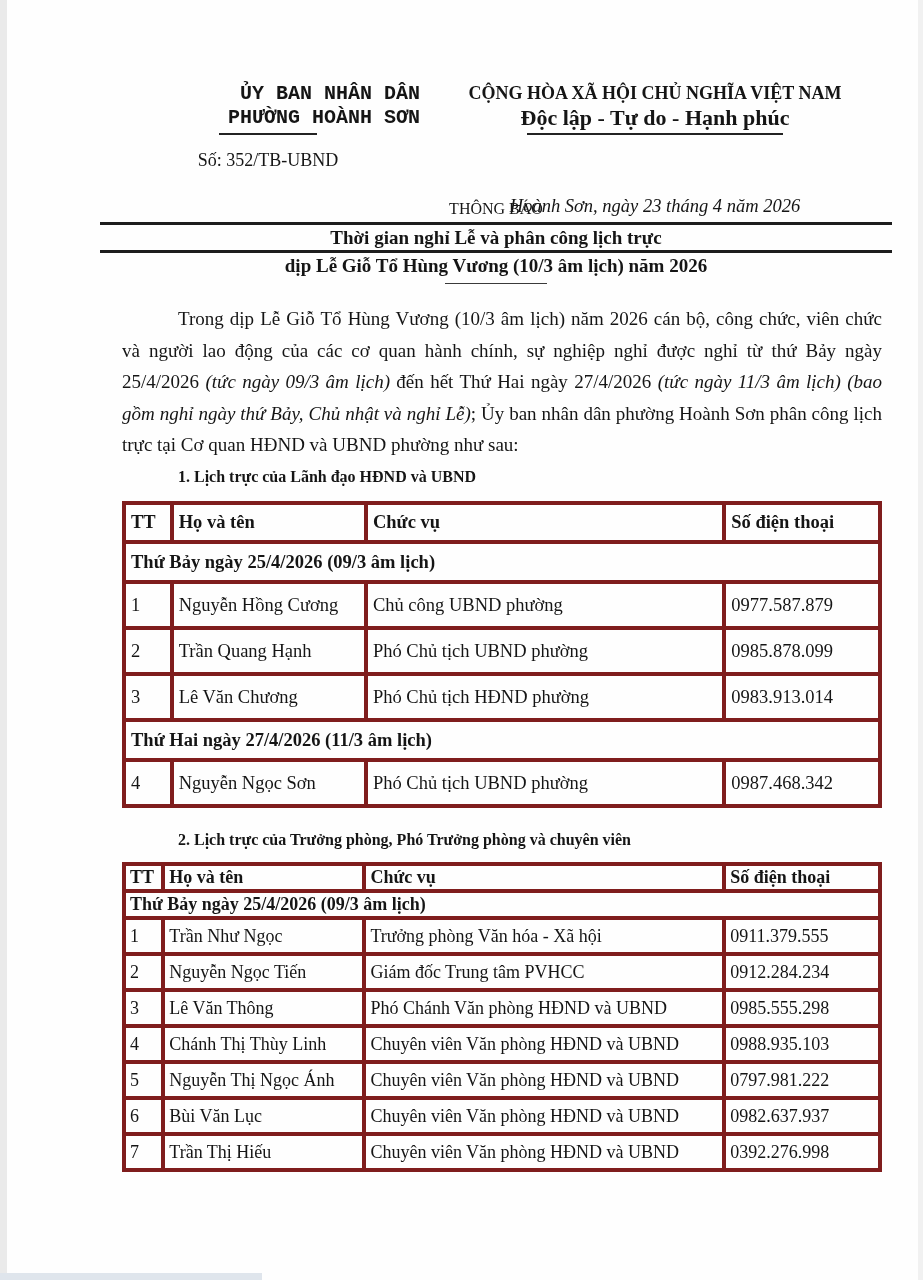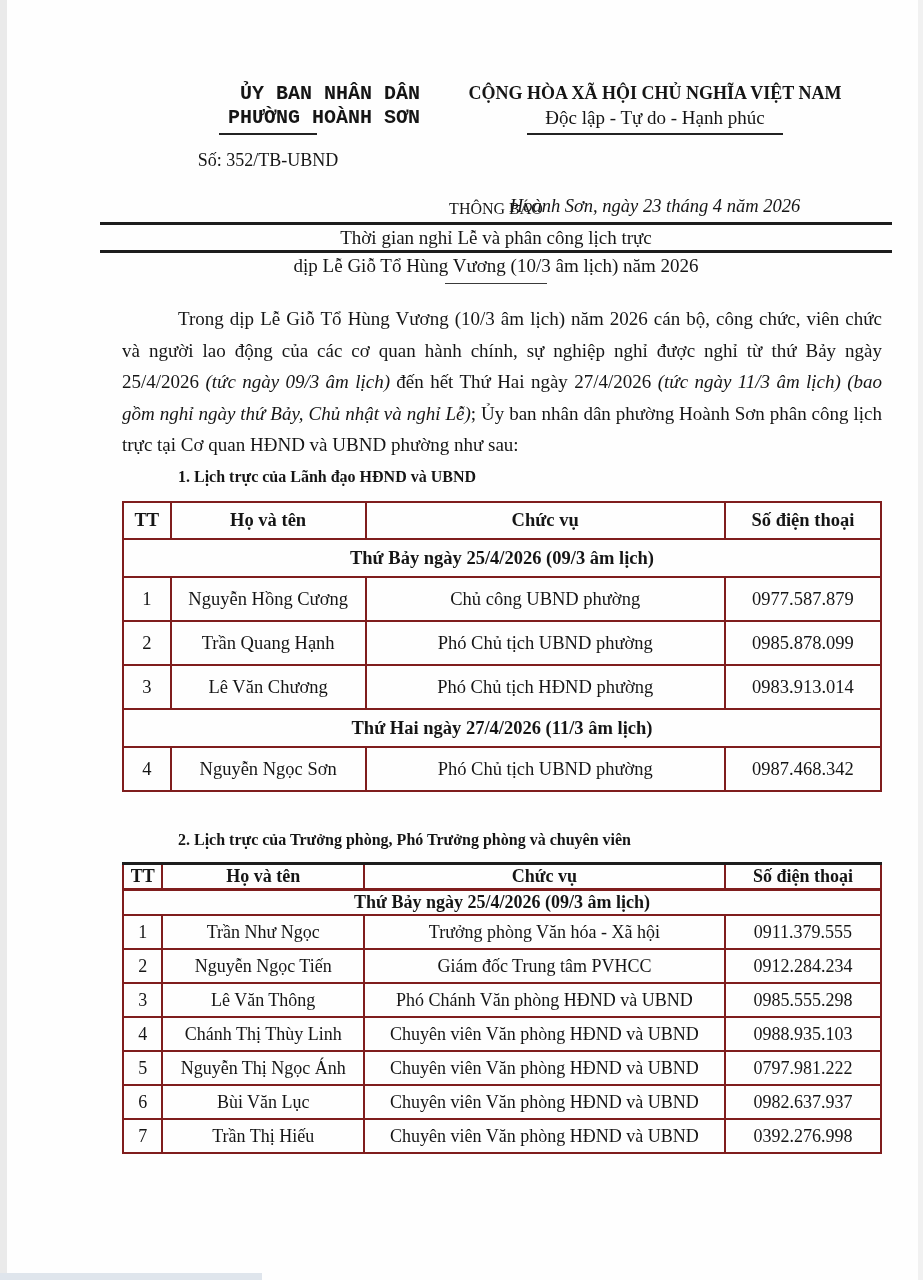--- a/index.html
+++ b/index.html
@@ -10,43 +10,43 @@
   .edge-right{position:absolute;right:0;top:0;width:5px;height:1280px;background:#f1f1f1;}
   .edge-bottom{position:absolute;left:0;bottom:0;width:262px;height:7px;background:#dfe5ec;}
 
   
   .hdr-left{position:absolute;left:116px;top:82px;width:304px;text-align:right;
             font-weight:bold;font-size:20px;line-height:24px;font-family:Liberation Mono, monospace;}
   .hdr-left .rule{width:98px;border-bottom:2px solid #232323;margin:3px auto 0;}
   .doc-number{position:absolute;left:116px;top:150px;width:304px;text-align:center;font-size:18px;}
   .hdr-right{position:absolute;left:418px;top:68px;width:474px;text-align:center;margin-top:13px;}
   .hdr-right .l1{font-weight:bold;font-size:18px;line-height:24px;}
-  .hdr-right .l2{font-weight:normal;font-size:19px;line-height:26px;}
+  .hdr-right .l2{font-weight:bold;font-size:22px;line-height:26px;}
   .hdr-right .rule{width:256px;border-bottom:2px solid #232323;margin:2px auto 0;}
   .date-line{position:absolute;left:418px;top:152px;width:474px;text-align:center;
              font-style:italic;font-size:18.5px;margin-top:44px;}
 
   
   .title-block{position:absolute;left:100px;top:196px;width:792px;text-align:center;}
   .title-block .t1{font-weight:normal;font-size:16px;line-height:26px;}
-  .title-block .t2{font-weight:normal;font-size:19px;line-height:25px;}
+  .title-block .t2{font-weight:bold;font-size:19px;line-height:25px;}
   .title-block .rule{width:102px;border-bottom:1.5px solid #3a3a3a;margin:5px auto 0;}
 
   
   .para{position:absolute;left:122px;top:303px;width:760px;font-size:19px;
         line-height:31.5px;text-align:justify;text-indent:56px;}
   .para .it{font-style:italic;margin-top:16px;}
 
   .sec-heading{position:absolute;font-weight:bold;font-size:16px;white-space:nowrap;}
   .sec1{left:178px;top:468px;}
   .sec2{left:178px;top:831px;}
 
   
   table{border-collapse:collapse;table-layout:fixed;position:absolute;left:122px;width:760px;}
-  td{border:2px solid #7f1d1d;text-align:center;vertical-align:middle;
+  td{border:4px solid #7f1d1d;text-align:left;vertical-align:middle;
      padding:2px 5px;overflow:hidden;}
   .t1{top:501px;}
   .t1 td{font-size:18.5px;height:38px;}
   .t1 td.th{font-weight:bold;height:31px;}
   .t1 td.group{font-weight:bold;height:32px;}
   .t2{top:862px;border-top:3px solid #1d1d1d;}
   .t2 td{font-size:18px;line-height:21px;height:30px;padding:1px 4px;}
   .t2 td.th{font-weight:bold;height:21px;}
   .t2 tr:first-child td{border-bottom-width:3px;}
   .t2 td.group{font-weight:bold;height:18px;}

